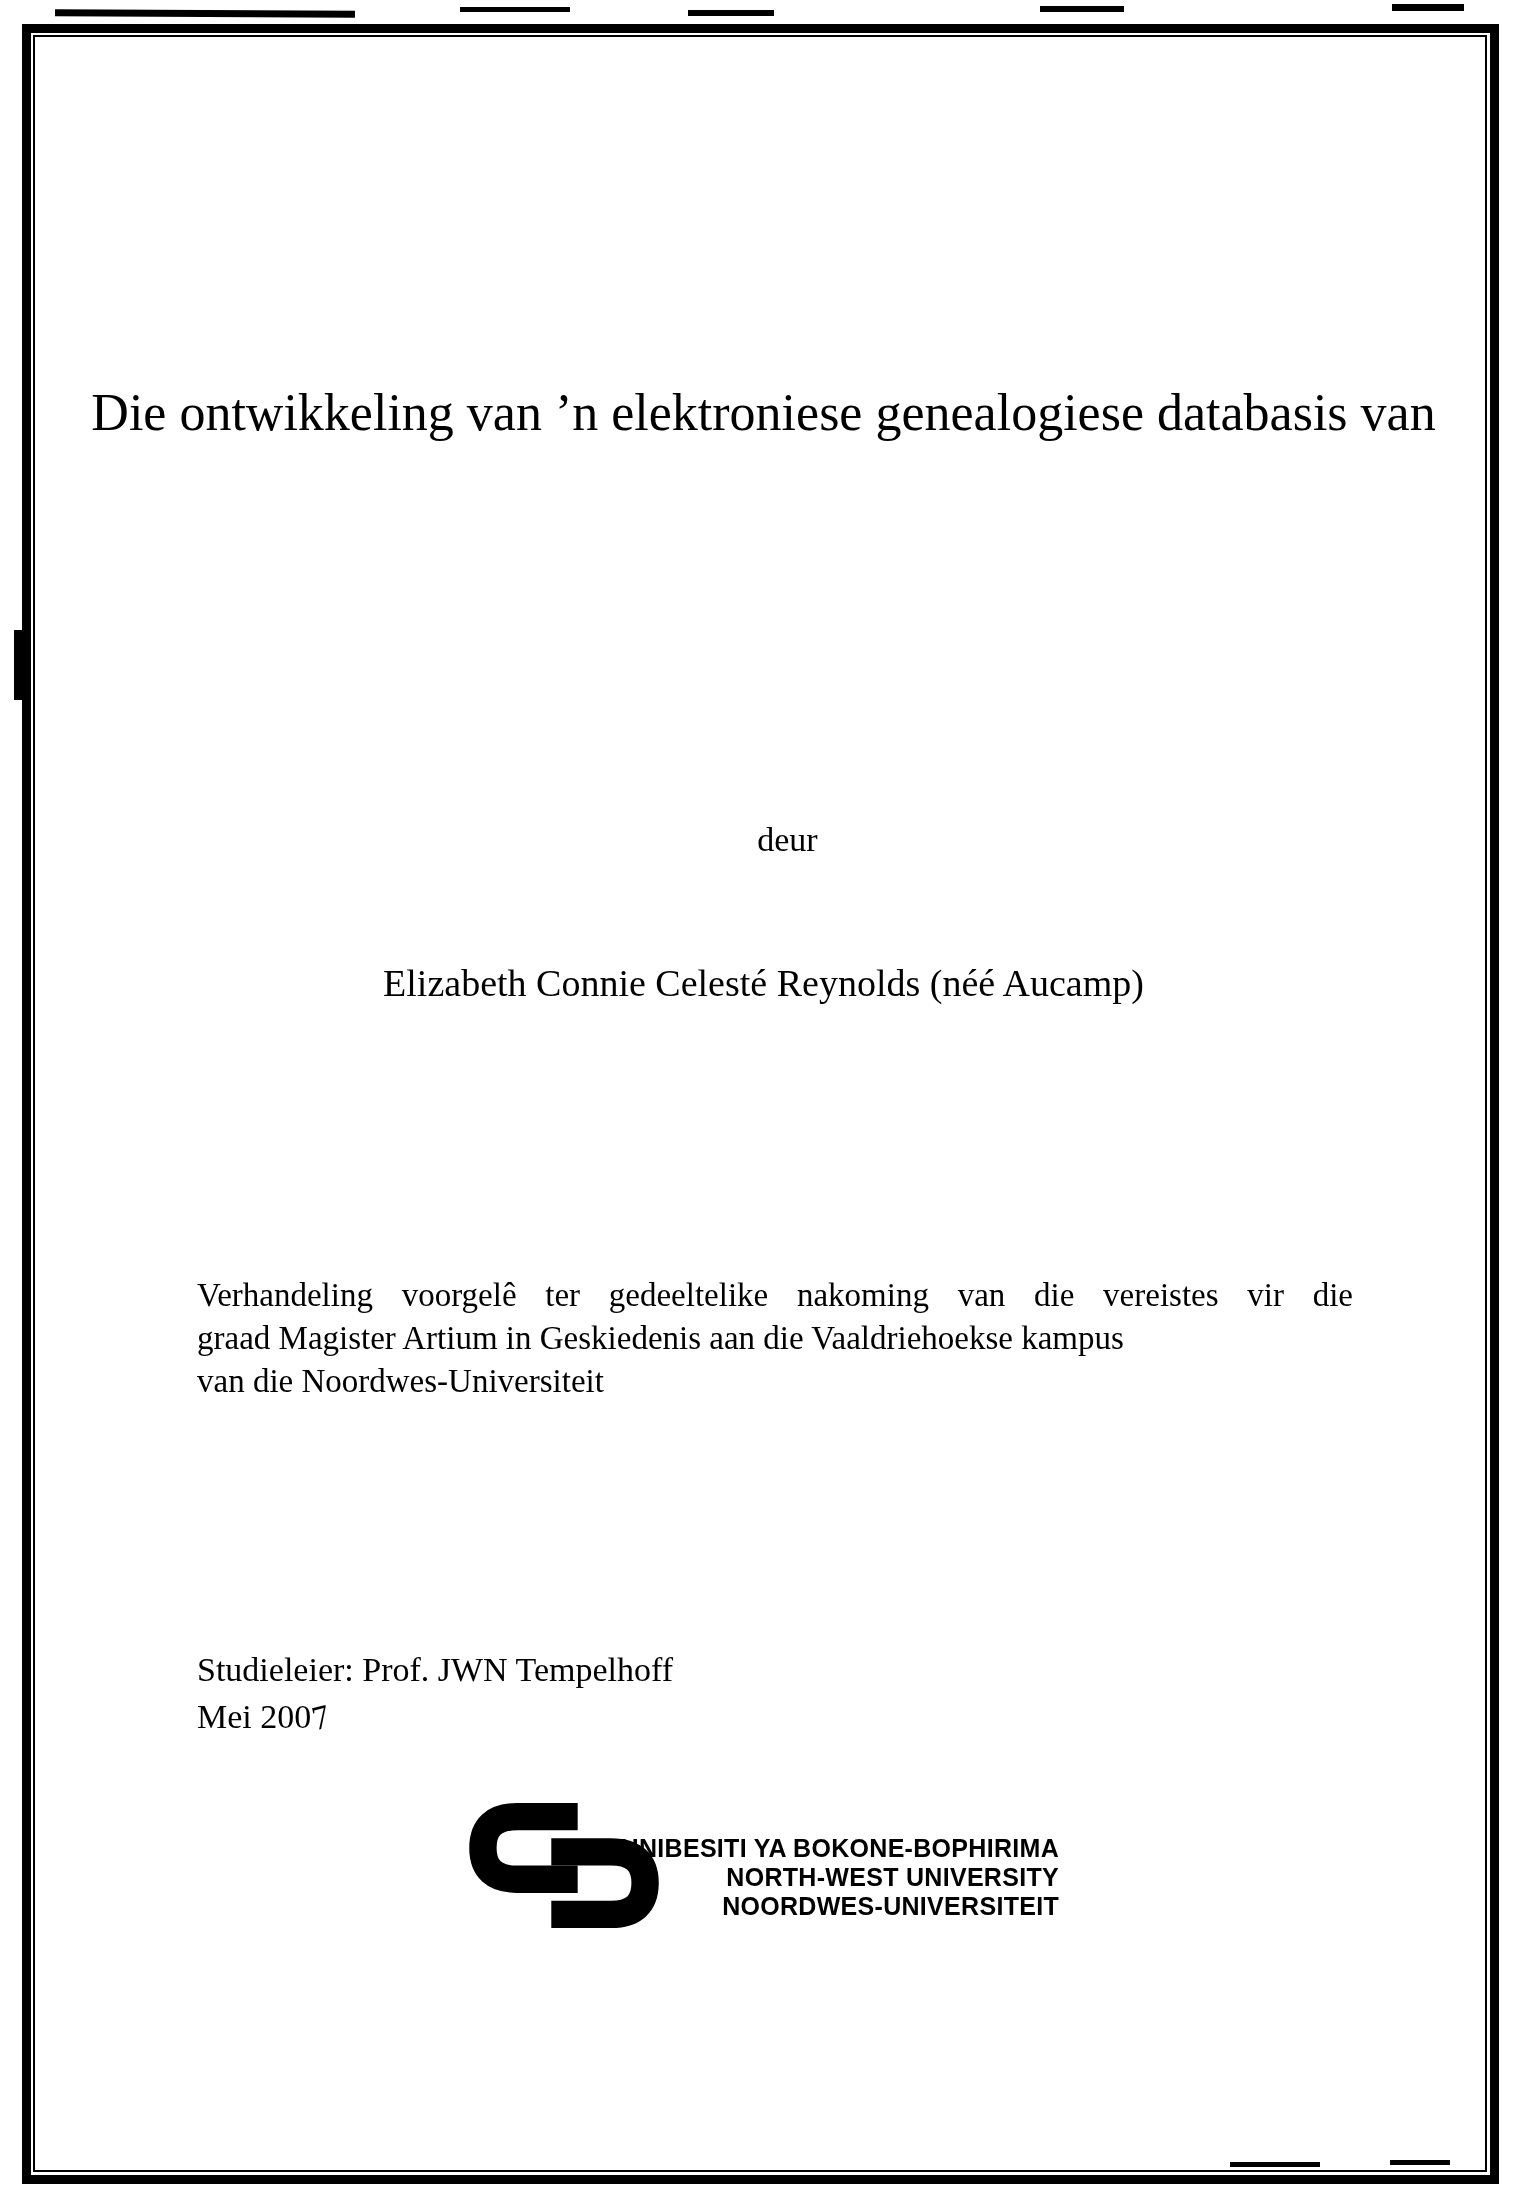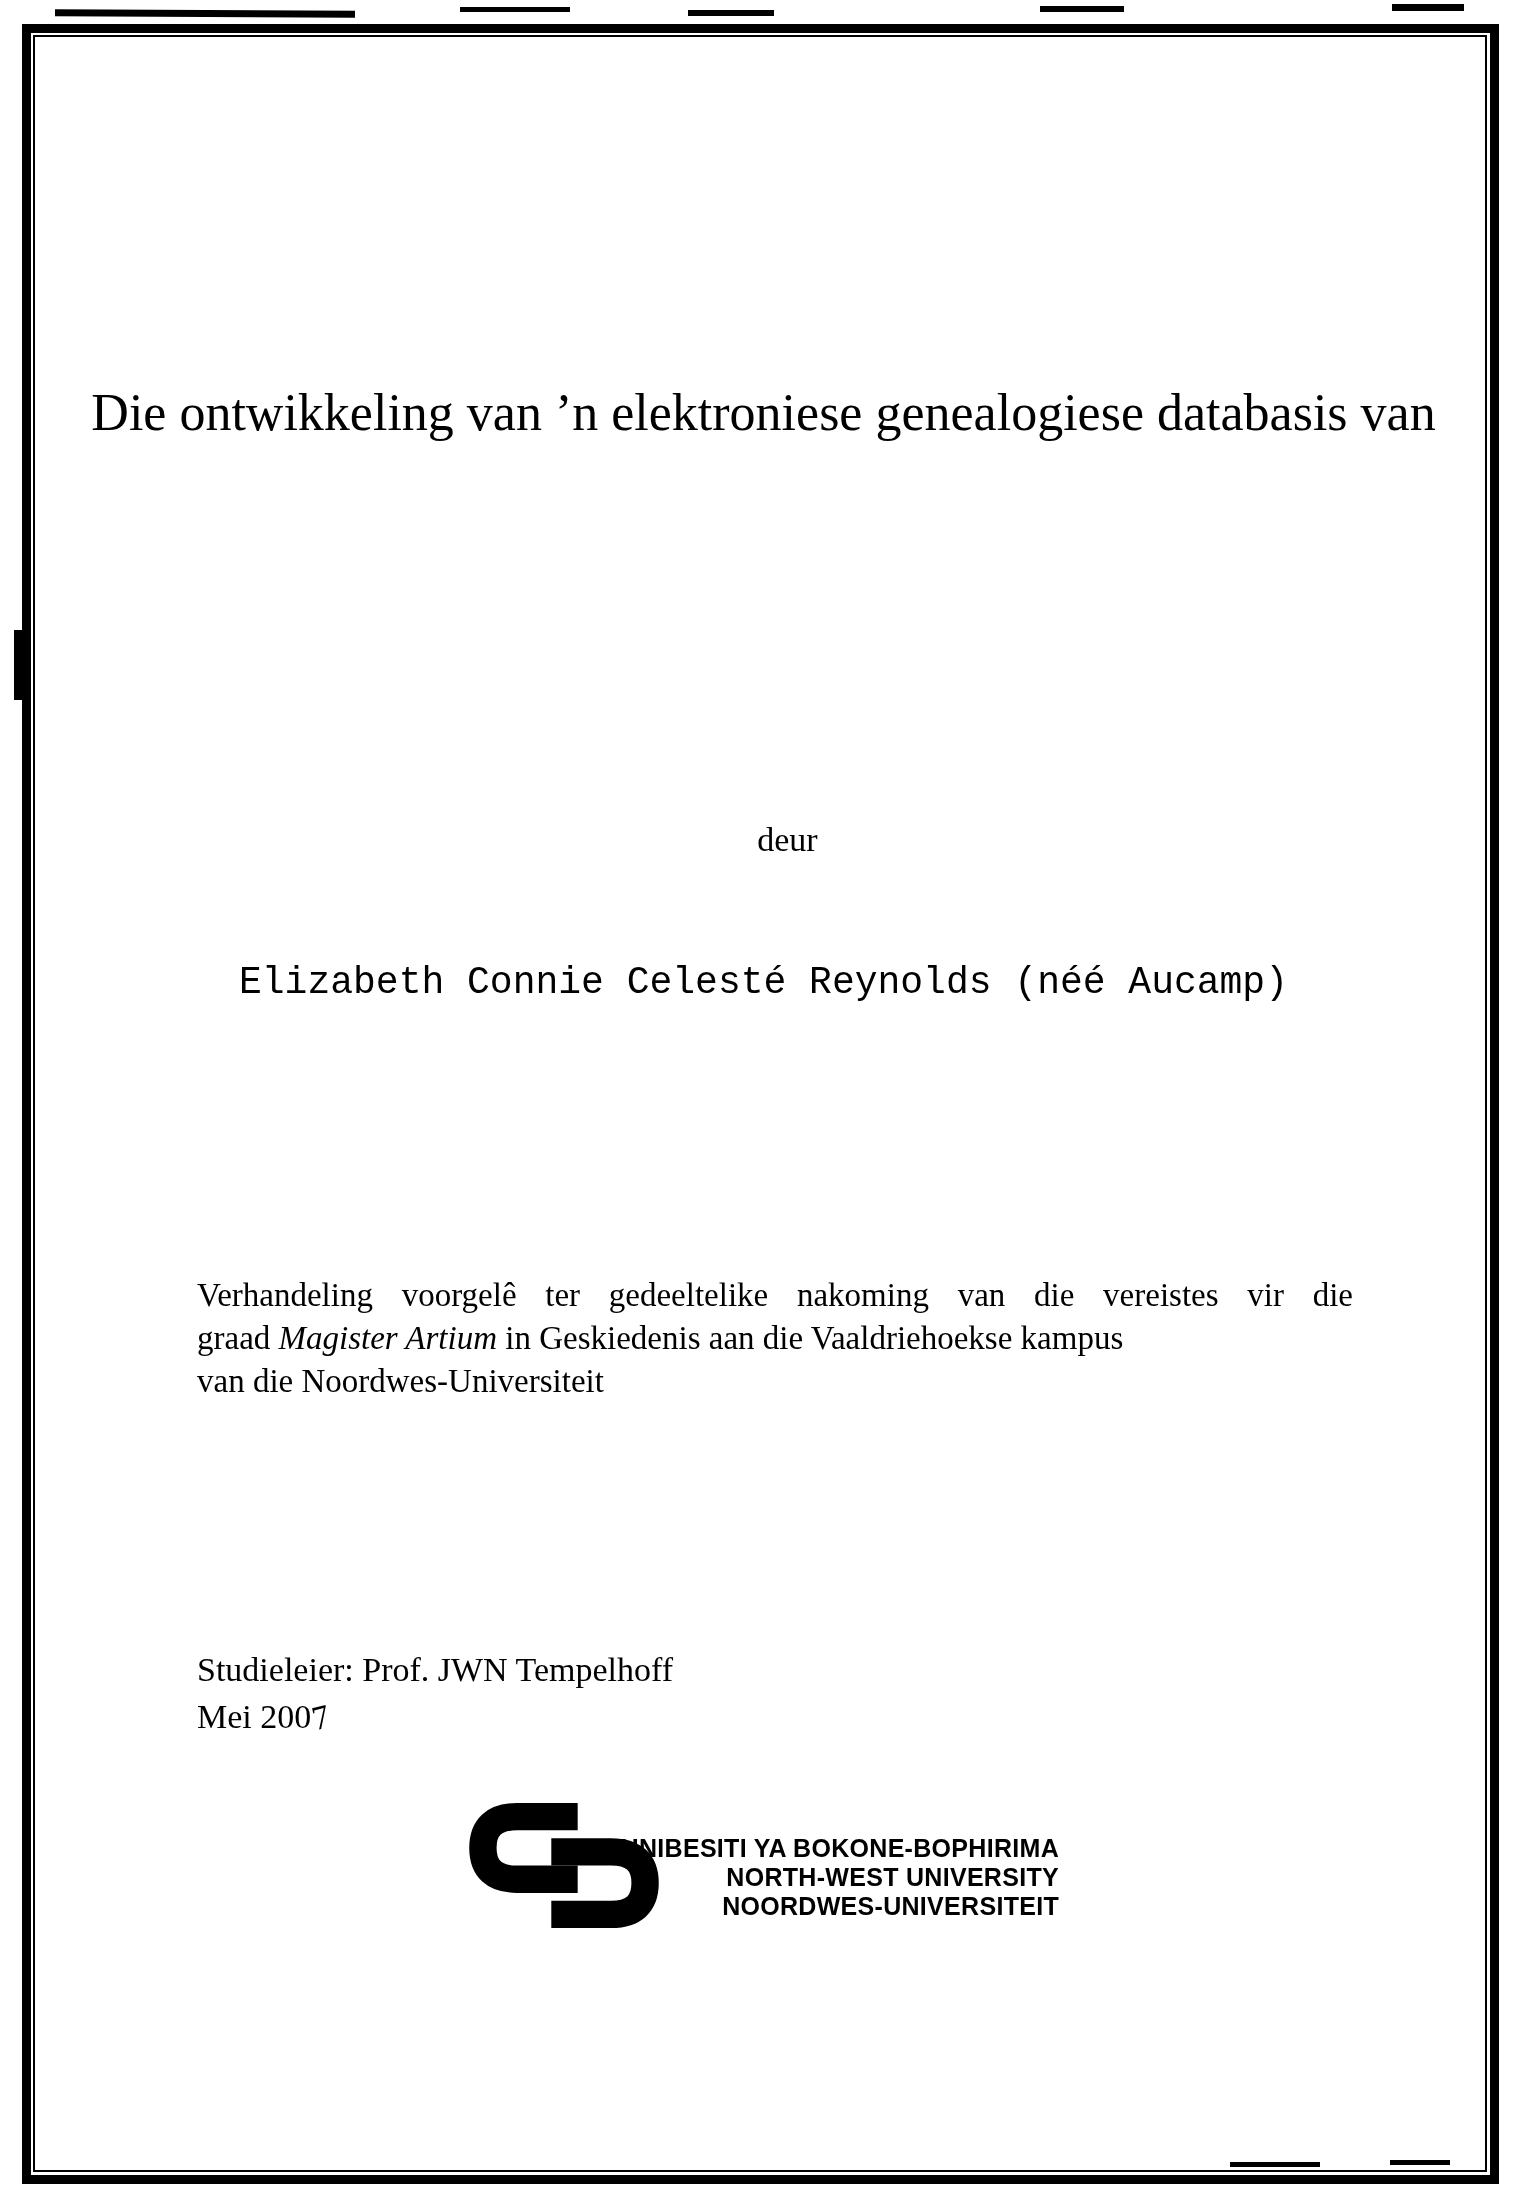--- a/index.html
+++ b/index.html
@@ -23,28 +23,28 @@
   .title{
     position:absolute;left:40px;right:40px;top:373px;
     text-align:center;font-size:52px;line-height:80px;white-space:nowrap;
   }
   .byline{
     position:absolute;left:0;right:0;top:820px;
     text-align:center;font-size:34px;line-height:40px;padding-left:48px;
   }
   .author{
     position:absolute;left:0;right:0;top:960px;
-    text-align:center;font-size:38px;line-height:46px;font-family:Liberation Mono, monospace;
+    text-align:center;font-size:38px;line-height:46px;
   }
   .statement{
     position:absolute;left:197px;top:1226px;width:1156px;
     font-size:33px;line-height:43px;margin-top:48px;
   }
   .statement .just{text-align:justify;text-align-last:justify;}
-  .it{font-style:italic;}
+  .it{}
   .supervisor{
     position:absolute;left:197px;top:1646px;
     font-size:34px;line-height:47px;
   }
   .seven{display:inline-block;transform:rotate(-14deg) translate(1px,1px);}
   
   .logo-mark{position:absolute;left:468px;top:1803px;}
   .logo-text{
     position:absolute;right:468px;top:1812px;text-align:right;
     font-family:"Liberation Sans","DejaVu Sans",sans-serif;

